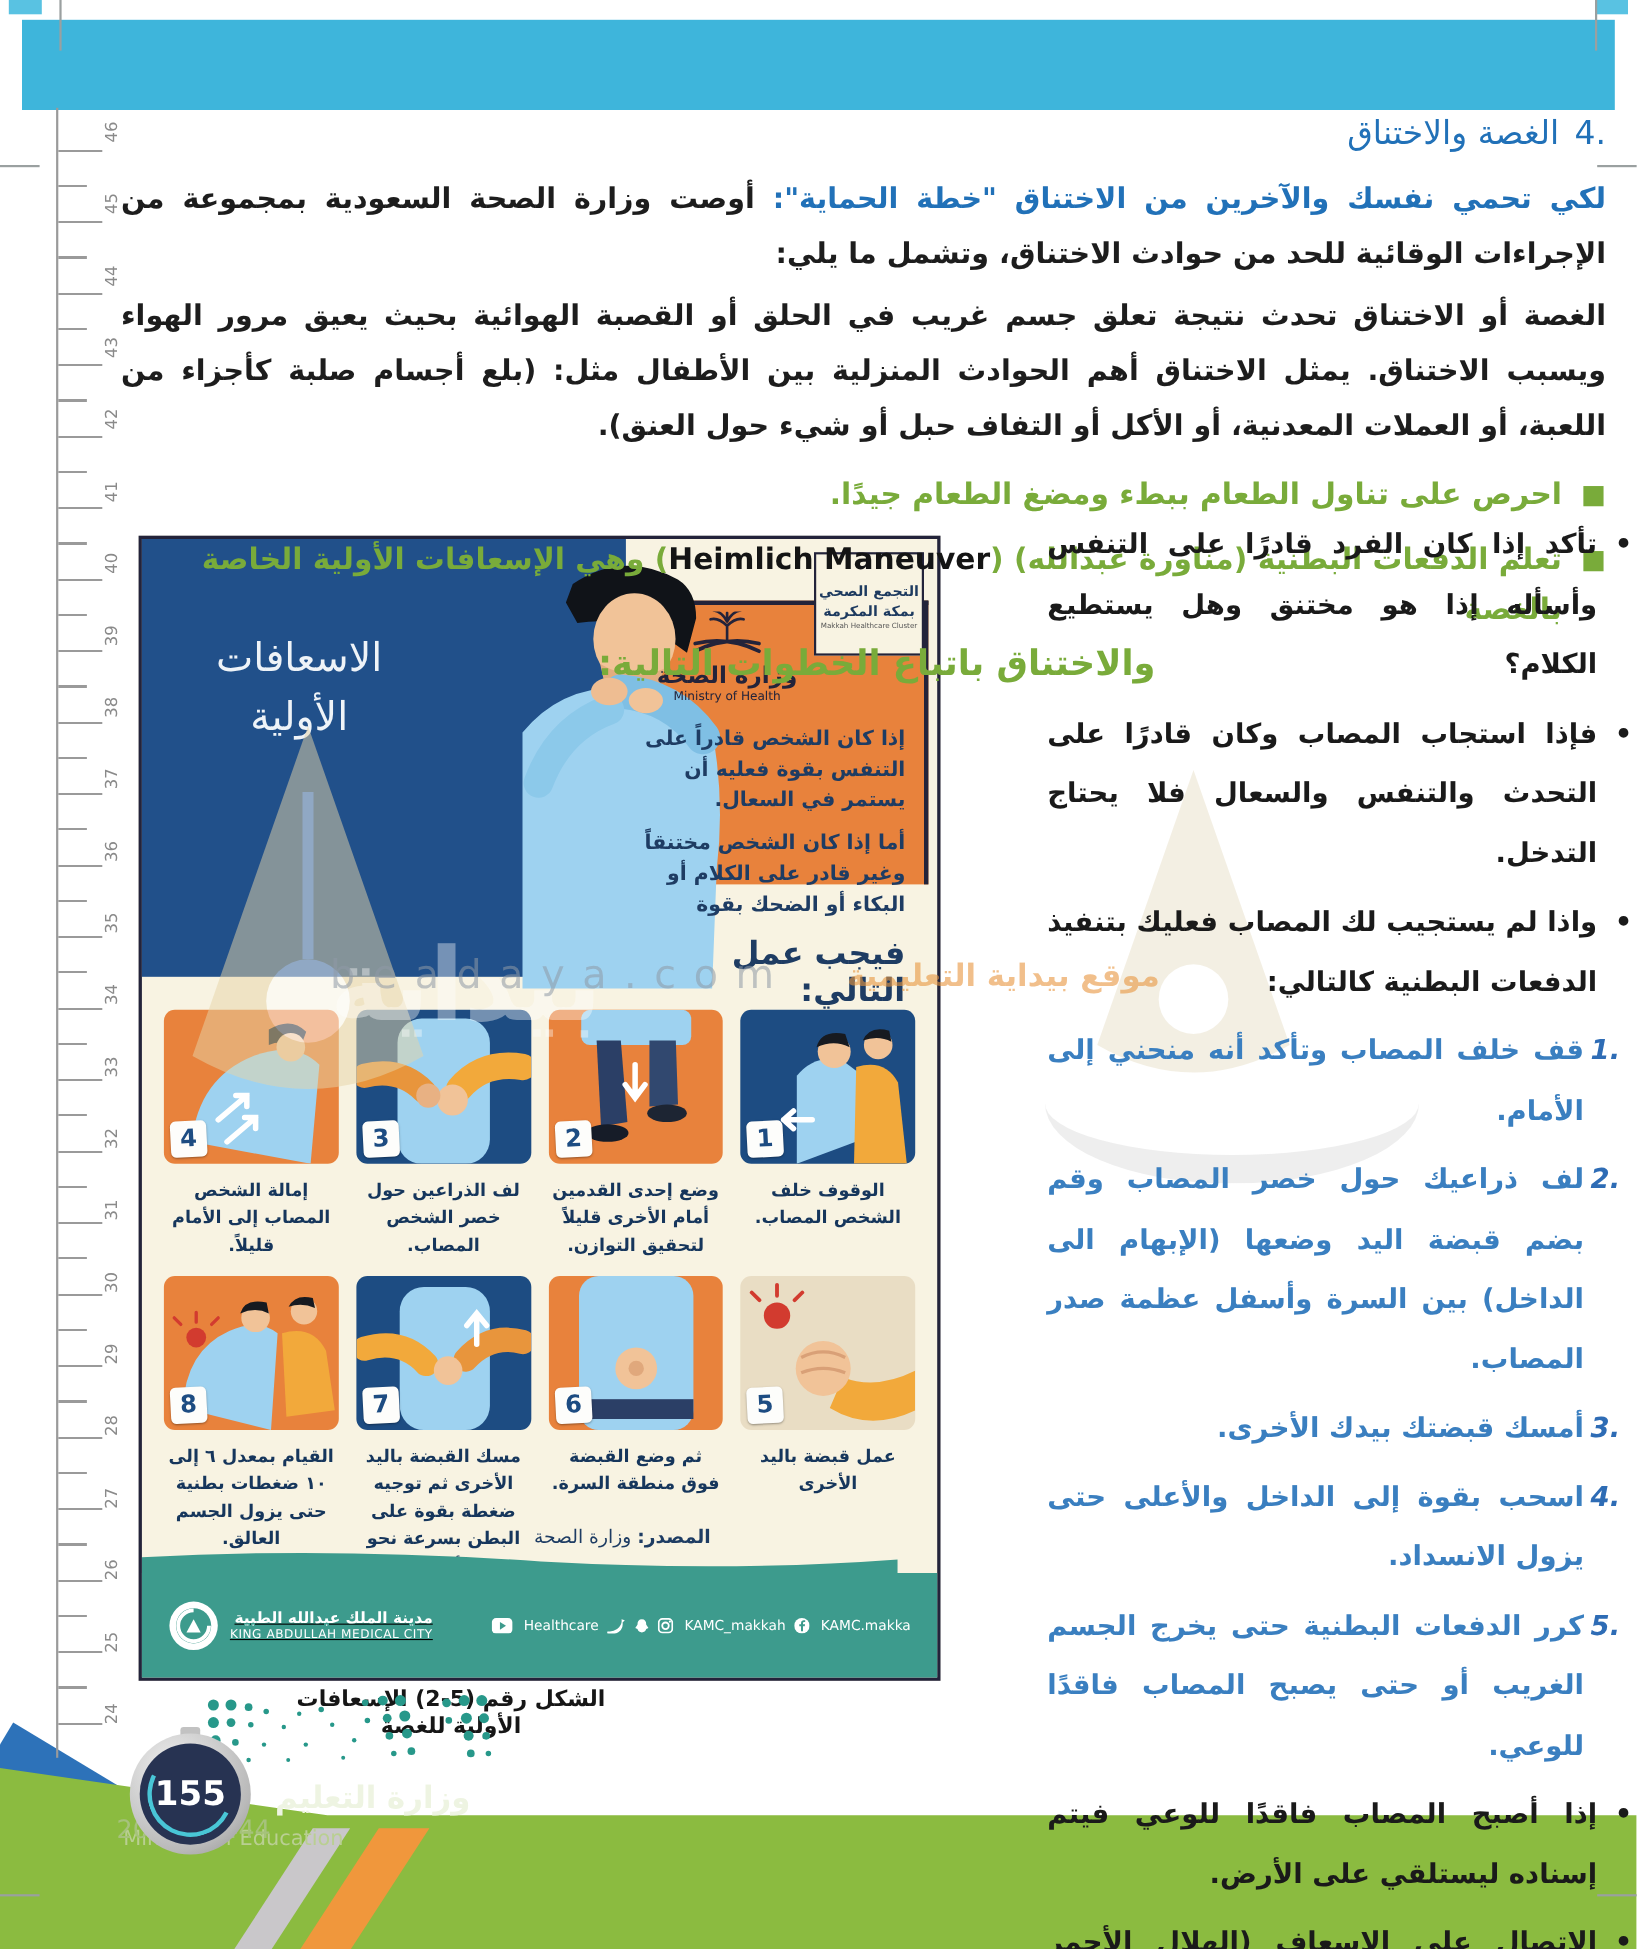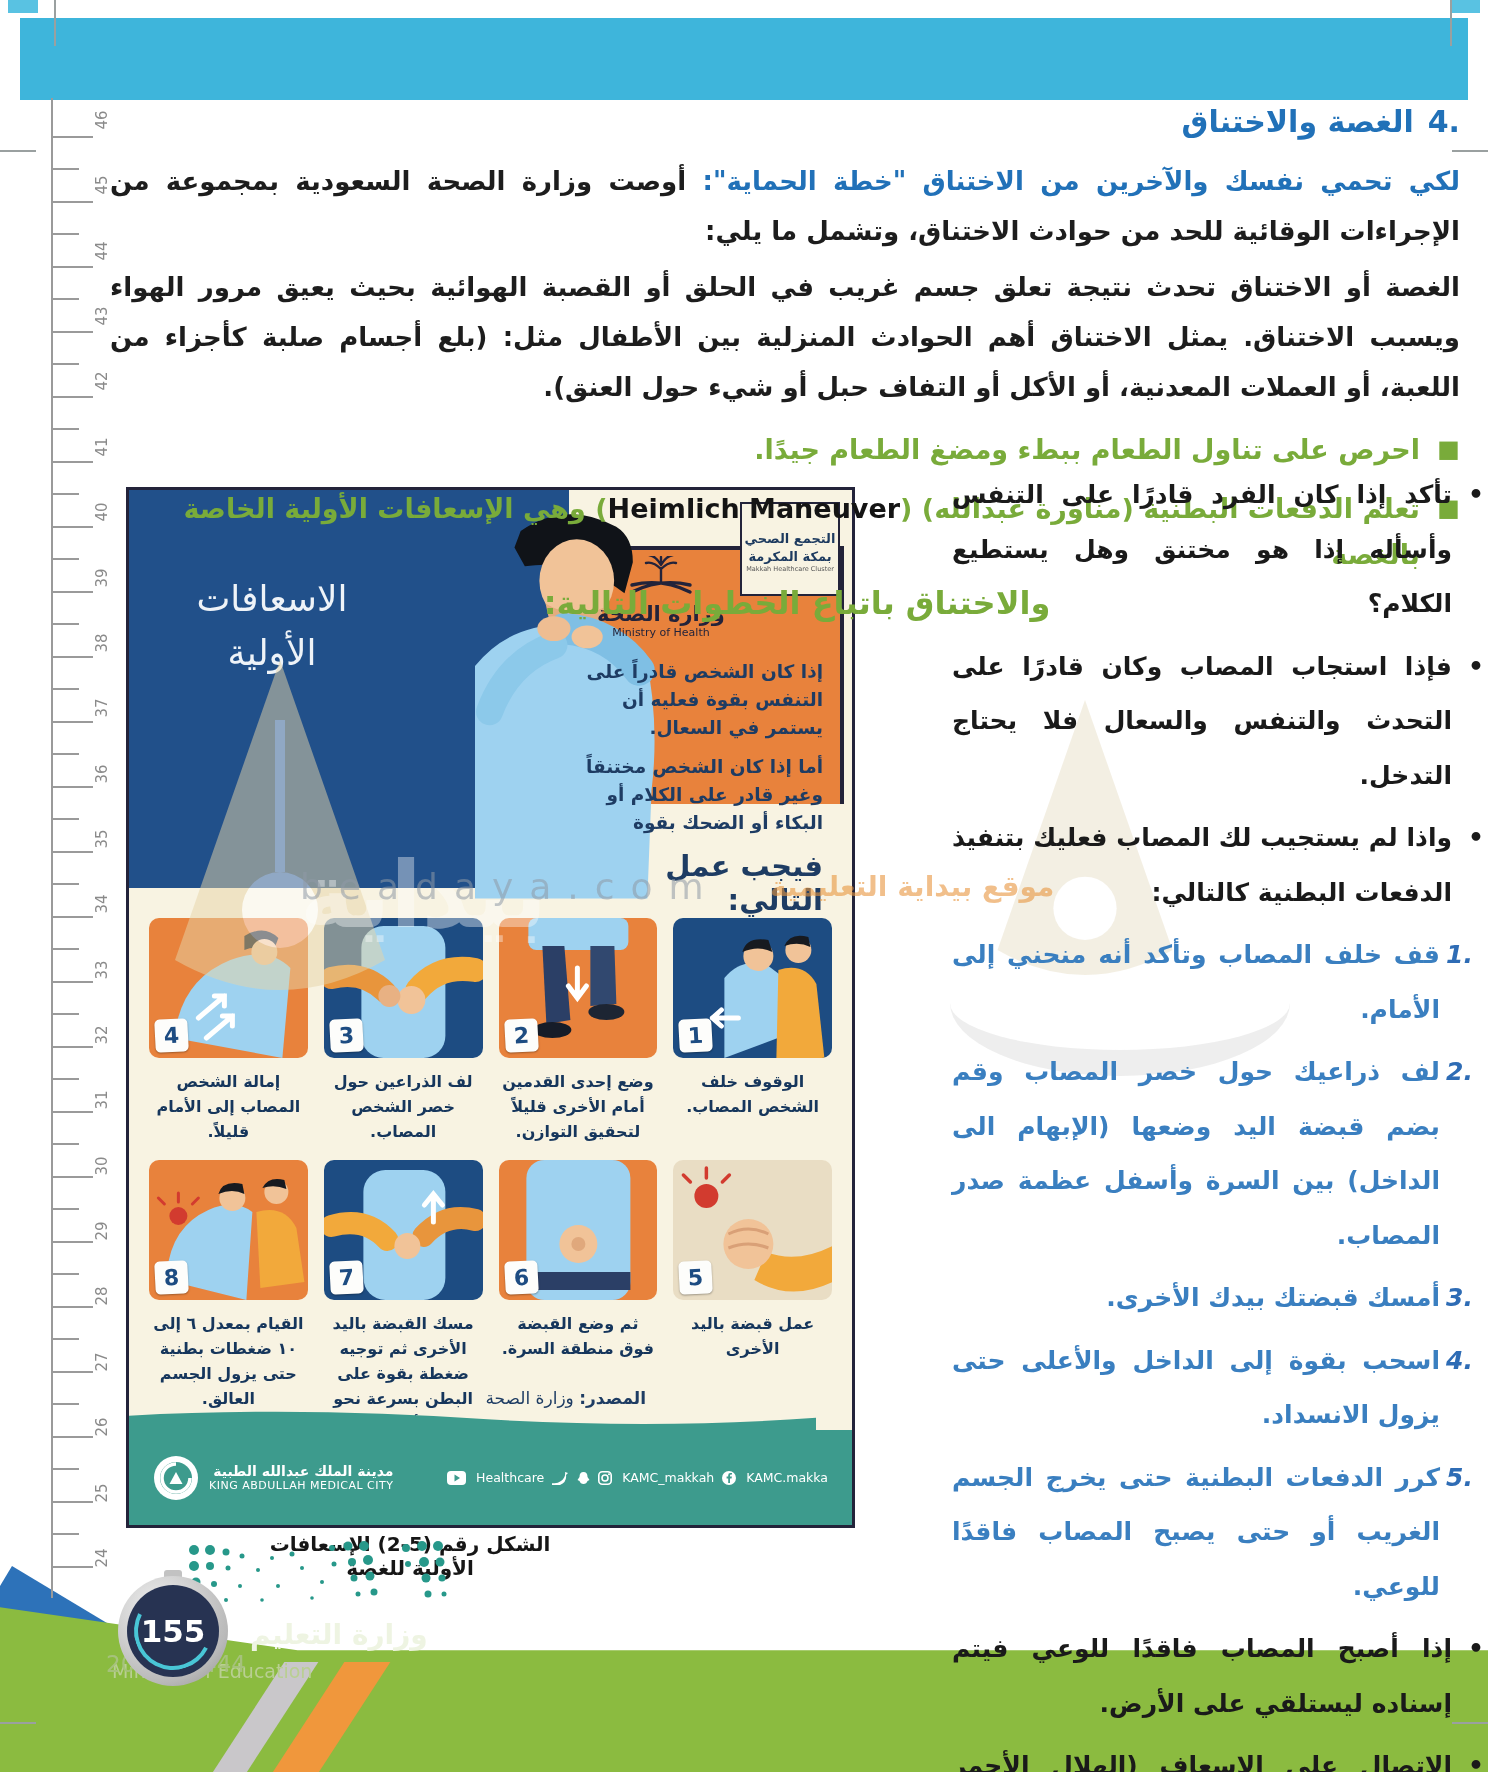--- a/index.html
+++ b/index.html
@@ -16,21 +16,21 @@
   .ruler-line{position:absolute;left:51px;top:98px;width:2px;height:1500px;background:#9a9a9a;z-index:2;}
   .ticks-major{position:absolute;left:53px;top:136px;width:40px;height:1433px;
     background:repeating-linear-gradient(to bottom,#9a9a9a 0 2px,transparent 2px 65px);z-index:2;}
   .ticks-minor{position:absolute;left:53px;top:168px;width:26px;height:1404px;
     background:repeating-linear-gradient(to bottom,#9a9a9a 0 2px,transparent 2px 65px);z-index:2;}
   .ruler-nums{position:absolute;left:92px;top:120px;height:1438px;display:flex;flex-direction:column;
     justify-content:space-between;z-index:2;}
   .ruler-nums span{display:block;height:0;line-height:0;font-size:15px;color:#8a8a8a;transform:rotate(-90deg);}
   
   .intro{position:absolute;left:110px;top:104px;width:1350px;direction:rtl;z-index:4;}
-  .sec-title{margin:0 0 18px 0;font-size:30px;font-weight:700;color:#2171b8;text-align:right;}
+  .sec-title{margin:0 0 18px 0;font-size:30px;font-weight:400;color:#2171b8;text-align:right;}
   .sec-title .tnum{display:inline-block;margin-left:14px;}
   .intro p{margin:0 0 6px 0;font-size:26px;font-weight:700;color:#1d1d1d;line-height:1.92;text-align:justify;}
   .blue{color:#2171b8;}
   .g-item{position:relative;padding-right:40px;margin-top:14px;font-size:27px;font-weight:700;
     color:#79ab3a;line-height:1.7;text-align:right;}
   .g-item .sq{position:absolute;right:0;top:2px;color:#79ab3a;font-size:24px;}
   .g-item .en{color:#141414;}
   .g-line2{margin:6px 36px 0 0;font-size:32px;font-weight:700;color:#79ab3a;text-align:center;padding-left:60px;}
   
   .steps{position:absolute;left:952px;top:468px;width:534px;direction:rtl;z-index:4;}
@@ -72,21 +72,21 @@
     display:flex;align-items:center;justify-content:center;font-size:22px;font-weight:700;color:#1d4c82;
     transform:rotate(-3deg);box-shadow:0 1px 2px rgba(0,0,0,.35);}
   .panel-cap{margin-top:12px;font-size:16px;font-weight:700;color:#16365c;text-align:center;
     line-height:1.55;direction:rtl;}
   .p-source{position:absolute;right:206px;top:898px;direction:rtl;font-size:17px;color:#1e3c63;}
   .p-source .lb{font-weight:700;}
   .poster-footer{position:absolute;left:0;right:0;bottom:0;height:95px;background:#3d9b8d;z-index:2;}
   .pf-wave{position:absolute;left:0;right:0;top:-20px;height:21px;}
   .pf-inner{position:absolute;inset:0;display:flex;align-items:center;justify-content:space-between;
     padding:0 24px;}
-  .kamc{display:flex;align-items:center;gap:10px;}
+  .kamc{display:flex;align-items:center;gap:10px;text-decoration:underline;}
   .kamc-text .ar{font-size:14px;color:#ffffff;font-weight:700;direction:rtl;}
   .kamc-text .en{font-size:11px;color:#ffffff;letter-spacing:.5px;}
   .social{display:flex;align-items:center;gap:8px;color:#ffffff;font-size:12.5px;}
   .social .lbl{margin-left:2px;}
   .fig-cap{position:absolute;left:240px;top:1532px;width:340px;text-align:center;direction:rtl;
     font-size:20px;font-weight:700;color:#161616;z-index:4;}
   
   .footer-green{position:absolute;left:0;right:0;top:1593px;bottom:0;background:#8bbb40;z-index:2;
     clip-path:polygon(0 8%,20% 32%,100% 32%,100% 100%,0 100%);}
   .fs{position:absolute;transform-origin:0 0;z-index:1;}

